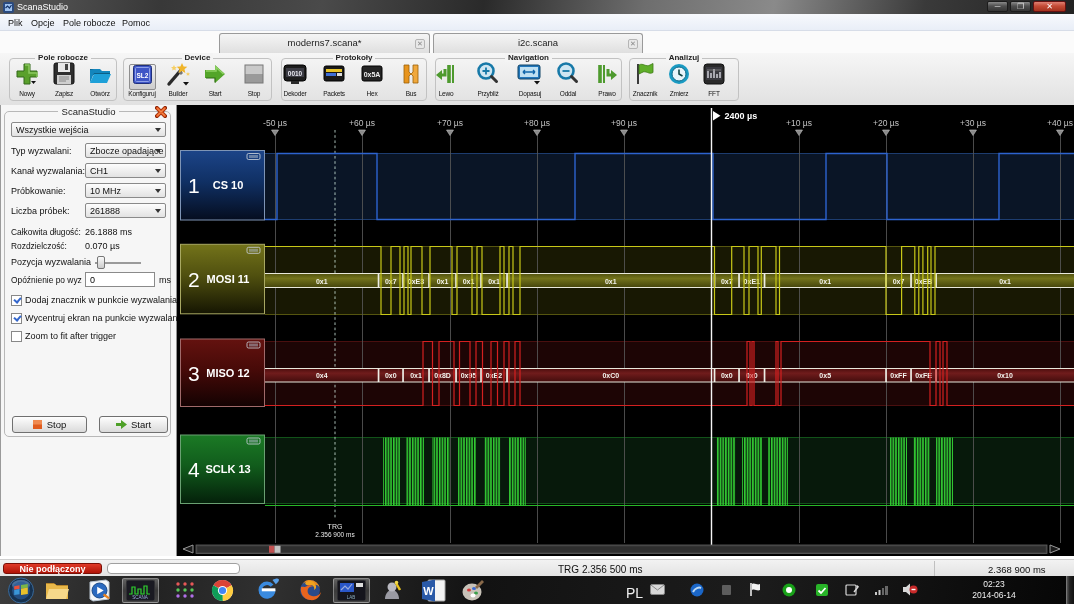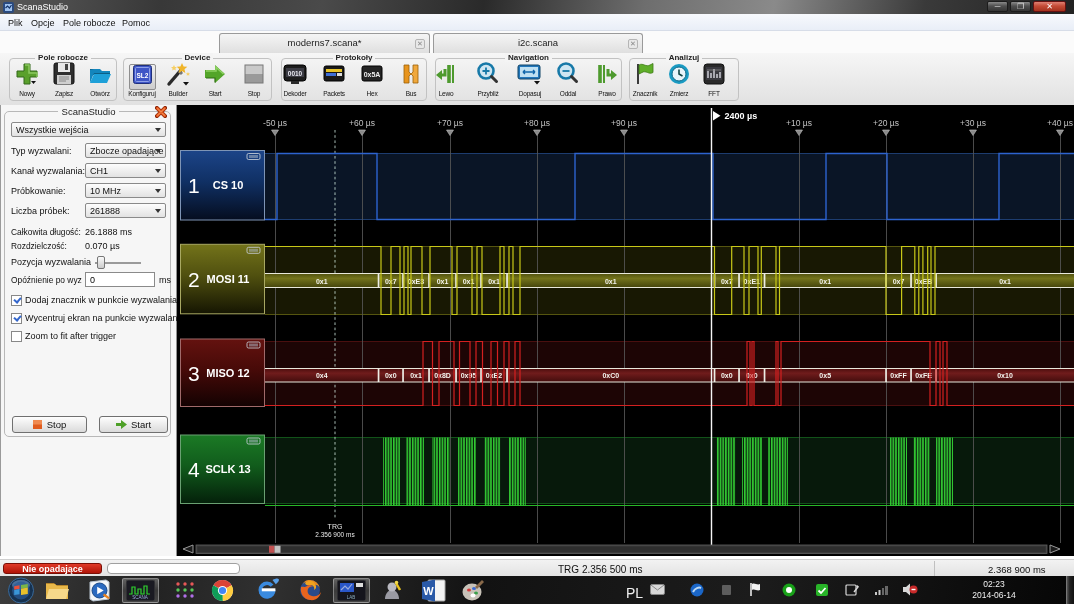--- a/index.html
+++ b/index.html
@@ -469,21 +469,21 @@
 <path d="M16 440v8l-10-4z" fill="#1a1a1a" stroke="#9a9a9a" stroke-width="1"></path>
 <rect x="19" y="440" width="851" height="8.5" fill="#3a3a3a" stroke="#606060" stroke-width="0.8"></rect>
 <rect x="20.5" y="441.5" width="848" height="5.5" fill="#2e2e2e"></rect>
 <rect x="92" y="440.8" width="5.5" height="7" fill="#c05050"></rect>
 <rect x="97.5" y="440.8" width="6" height="7" fill="#c2c2c2"></rect>
 <path d="M873 440v8l10-4z" fill="#1a1a1a" stroke="#9a9a9a" stroke-width="1"></path>
 </svg></div>
 </div>
 <div class="abs" id="gap"></div>
 <div class="abs" id="status">
- <div class="abs" style="left:3px;top:3px;width:99px;height:11px;background:linear-gradient(#e03a28,#b01408);border:1px solid #7a0f06;border-radius:3px;color:#fff;font-size:9px;font-weight:bold;text-align:center;line-height:10px">Nie opadające</div>
+ <div class="abs" style="left:3px;top:3px;width:99px;height:11px;background:linear-gradient(#e03a28,#b01408);border:1px solid #7a0f06;border-radius:3px;color:#fff;font-size:9px;font-weight:bold;text-align:center;line-height:10px">Nie podłączony</div>
  <div class="abs" style="left:107px;top:3px;width:133px;height:11px;background:#fff;border:1px solid #a0a0a0;border-radius:4px"></div>
  <div class="abs" style="left:558px;top:4px;font-size:10px">TRG 2.356 500 ms</div>
  <div class="abs" style="left:934px;top:1px;width:1px;height:15px;background:#c0c0c0"></div>
  <div class="abs" style="left:988px;top:4px;font-size:9.5px">2.368 900 ms</div>
 </div>
 <div class="abs" id="task">
  <svg class="abs" style="left:6px;top:1px" width="30" height="27" viewBox="0 0 30 27">
   <circle cx="15" cy="13.5" r="12.5" fill="#16314f"></circle>
   <circle cx="15" cy="13.5" r="12.5" fill="none" stroke="#3a6a9a" stroke-width="1"></circle>
   <ellipse cx="15" cy="8" rx="9" ry="5" fill="#6a9ace" opacity="0.6"></ellipse>

